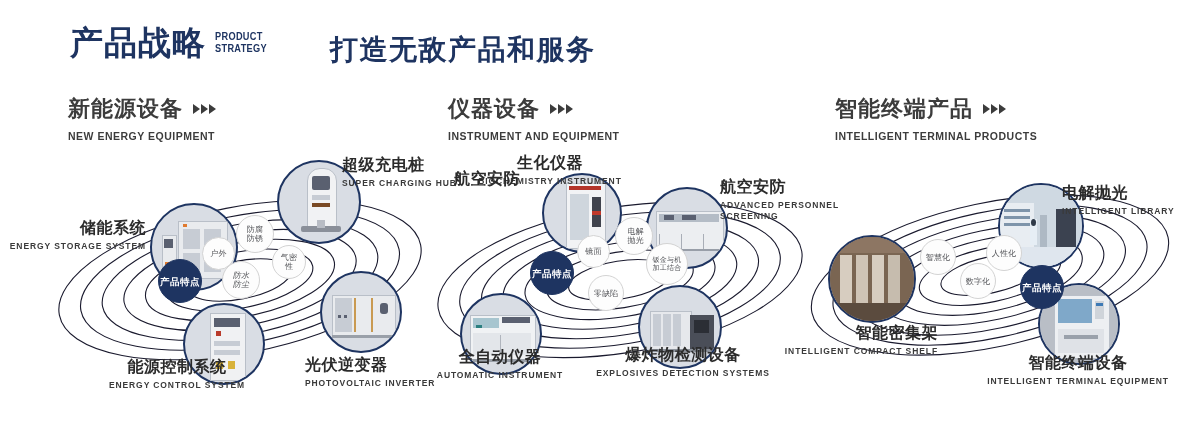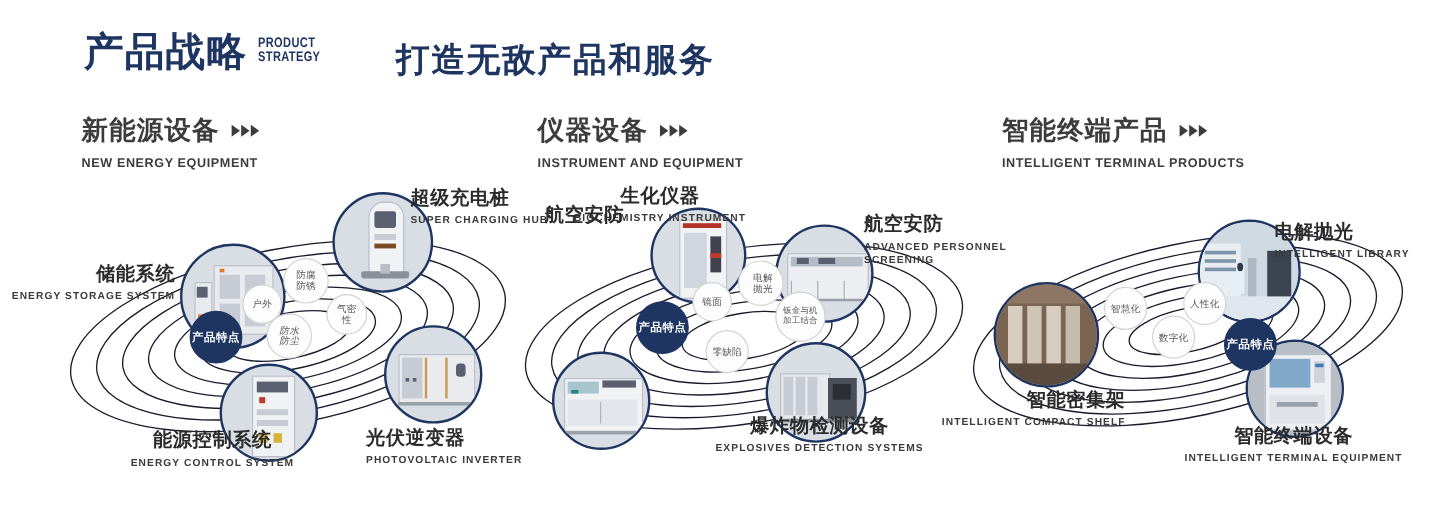--- a/index.html
+++ b/index.html
@@ -288,20 +288,24 @@
       <div class="ph">
         <div class="mach" style="left:8px;top:20px;width:64px;height:44px;background:#f0f2f4;"></div>
         <div class="gl" style="left:11px;top:23px;width:26px;height:10px;background:#a7c5cf;"></div>
         <div class="dk" style="left:40px;top:22px;width:28px;height:6px;"></div>
         <div class="pnl" style="left:11px;top:38px;width:58px;height:22px;background:#e3e6ea;"></div>
         <div class="dk" style="left:38px;top:40px;width:1px;height:18px;background:#b0b5bd;"></div>
         <div class="acc" style="left:14px;top:30px;width:6px;height:3px;background:#2a7f7f;"></div>
         <div class="dk" style="left:8px;top:64px;width:64px;height:3px;background:#9aa0a9;"></div>
       </div>
     </div>
+    <div class="lbl c" style="left:-10px;top:192px;width:180px;">
+      <div class="cn">全自动仪器</div>
+      <div class="en">AUTOMATIC INSTRUMENT</div>
+    </div>
 
     <div class="node" style="left:218px;top:130px;width:84px;height:84px;">
       <div class="ph">
         <div class="mach" style="left:10px;top:24px;width:40px;height:38px;background:#e6e8ec;"></div>
         <div class="pnl" style="left:13px;top:27px;width:8px;height:32px;"></div>
         <div class="pnl" style="left:23px;top:27px;width:8px;height:32px;"></div>
         <div class="pnl" style="left:33px;top:27px;width:8px;height:32px;"></div>
         <div class="dk" style="left:50px;top:28px;width:24px;height:34px;background:#4a4e58;"></div>
         <div class="dk" style="left:54px;top:33px;width:15px;height:13px;background:#2b2e35;"></div>
         <div class="dk" style="left:10px;top:62px;width:64px;height:3px;background:#8d939c;"></div>

